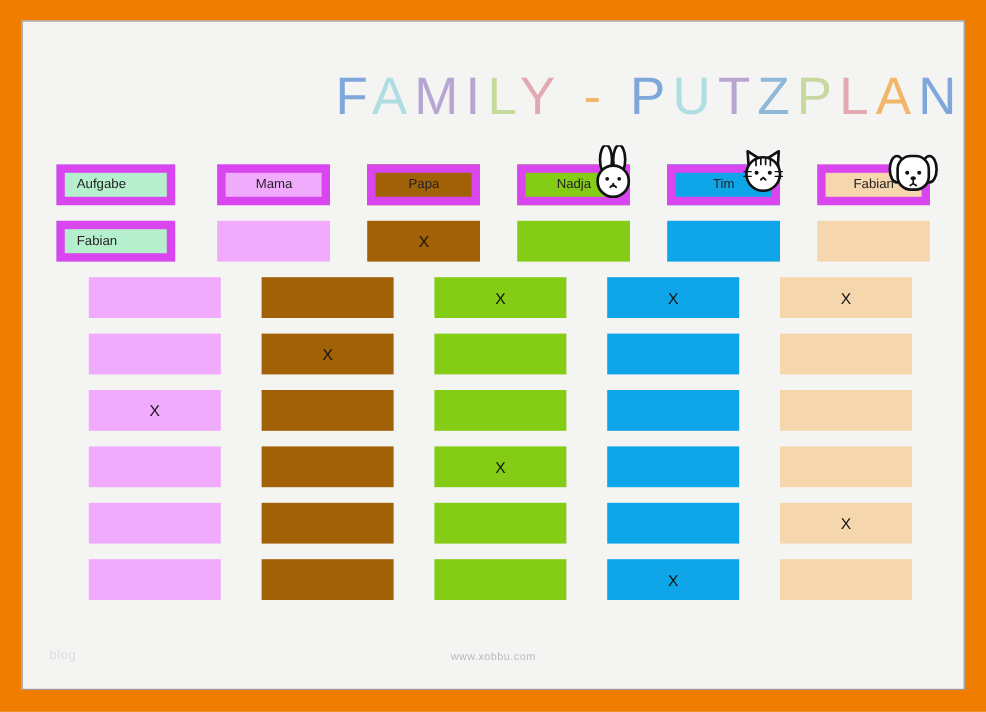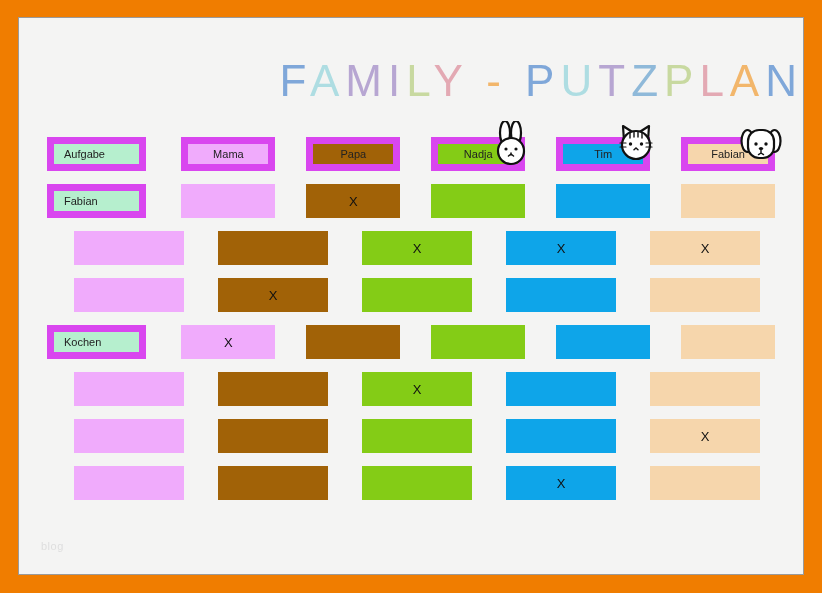--- a/index.html
+++ b/index.html
@@ -276,23 +276,20 @@
           <div class="spacer-sm"></div>
           <div class="cellwrap person">
             <div class="cell c-purple"></div>
           </div>
           <div class="spacer-sm"></div>
           <div class="cellwrap person">
             <div class="cell c-peach"></div>
           </div>
         </div>
         <div class="row">
-          <div class="cellwrap task">
-            <div class="cell c-mint bordered left">Kochen</div>
-          </div>
           <div class="spacer-lg"></div>
           <div class="cellwrap person">
             <div class="cell c-pink">
               <span class="mark">X</span>
             </div>
           </div>
           <div class="spacer-sm"></div>
           <div class="cellwrap person">
             <div class="cell c-blue"></div>
           </div>
@@ -377,15 +374,16 @@
             </div>
           </div>
           <div class="spacer-sm"></div>
           <div class="cellwrap person">
             <div class="cell c-peach"></div>
           </div>
         </div>
       </div>
 
     <div id="footer-blog">blog</div>
+    <div id="footer-url">www.xobbu.com</div>
 
   </div>
 </div>
 
 </body></html>

